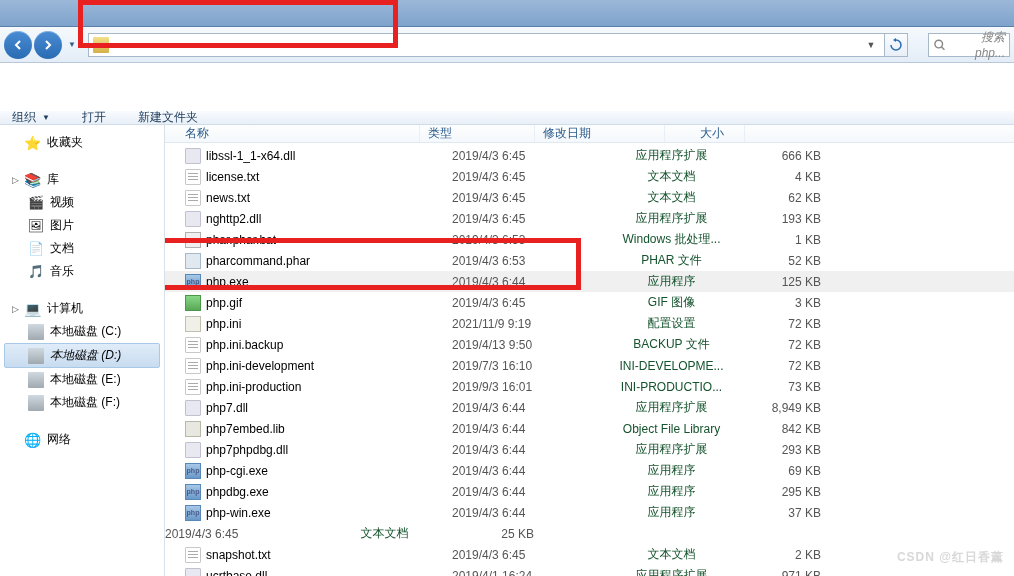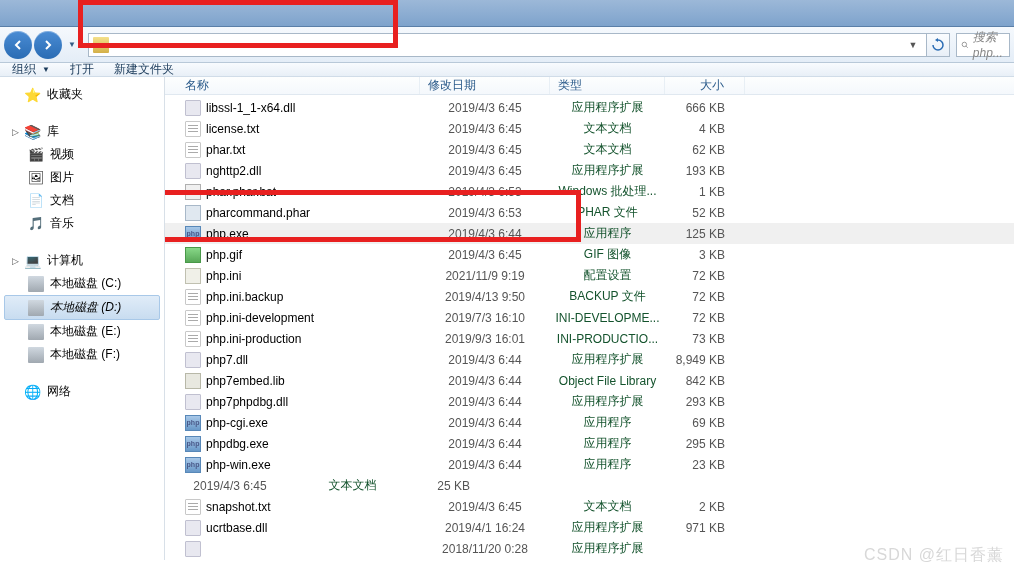--- a/index.html
+++ b/index.html
@@ -11,24 +11,24 @@
     .nav-btn { width: 28px; height: 28px; border-radius: 50%; background: linear-gradient(#4a8cd4, #2a6cb4); display: flex; align-items: center; justify-content: center; margin-right: 2px; color: #fff; font-size: 14px; cursor: pointer; box-shadow: inset 0 1px 0 rgba(255,255,255,0.3); }
     .nav-dropdown { width: 16px; height: 20px; display: flex; align-items: center; justify-content: center; color: #335c85; font-size: 8px; cursor: pointer; margin-right: 8px; }
     
     .address-wrap { flex: 1; background: #fff; border: 1px solid #a8b8c8; height: 24px; display: flex; align-items: center; padding: 0 4px; position: relative; }
     .red-box-address { position: absolute; left: 78px; top: 0px; width: 320px; height: 48px; border: 5px solid #e82020; z-index: 10; pointer-events: none; }
     .addr-icon { width: 16px; height: 16px; margin-right: 4px; background: linear-gradient(#f4e08a, #d4b048); border-radius: 1px; }
     .addr-text { background: #3399ff; color: #fff; padding: 1px 2px; font-size: 12px; }
     .addr-dropdown { width: 18px; text-align: center; color: #555; font-size: 9px; cursor: pointer; margin-left: auto; }
     .refresh-btn { width: 24px; height: 24px; border: 1px solid #a8b8c8; background: linear-gradient(#fafcfe, #e8eff7); display: flex; align-items: center; justify-content: center; color: #2a6cb4; cursor: pointer; margin-left: -1px; }
     
-    .search-box { width: 54px; background: #fff; border: 1px solid #a8b8c8; height: 24px; margin-left: 6px; display: flex; align-items: center; padding: 0 4px; color: #888; font-style: italic; }
+    .search-box { width: 82px; background: #fff; border: 1px solid #a8b8c8; height: 24px; margin-left: 20px; display: flex; align-items: center; padding: 0 4px; color: #888; font-style: italic; text-align: right; }
     .search-icon { width: 14px; height: 14px; margin-right: 4px; }
     
-    .toolbar { height: 14px; background: linear-gradient(#f8fbfe, #e8eff7); border-bottom: 1px solid #d0dce8; display: flex; align-items: center; padding: 0 8px; gap: 12px; }
+    .toolbar { height: 14px; background: linear-gradient(#f8fbfe, #e8eff7); border-bottom: 1px solid #d0dce8; display: flex; align-items: center; padding: 0 8px; gap: 24px; margin-top: 48px; }
     .tool-btn { display: flex; align-items: center; gap: 4px; color: #1a3a5a; cursor: pointer; padding: 2px 4px; }
     .tool-dropdown { font-size: 8px; margin-left: 2px; }
     
     .main { display: flex; height: calc(100% - 93px); }
     
     .sidebar { width: 165px; background: #fff; border-right: 1px solid #d8e0e8; padding: 6px 0; overflow-y: auto; }
     .side-group { margin-bottom: 14px; }
     .side-header { display: flex; align-items: center; padding: 3px 10px; cursor: pointer; }
     .side-toggle { width: 11px; height: 11px; margin-right: 4px; font-size: 9px; color: #555; display: flex; align-items: center; justify-content: center; }
     .side-icon { width: 16px; height: 16px; margin-right: 6px; display: flex; align-items: center; justify-content: center; font-size: 14px; }
@@ -38,31 +38,31 @@
     
     .content { flex: 1; overflow-y: auto; position: relative; }
     .col-headers { display: flex; border-bottom: 1px solid #e0e8f0; background: linear-gradient(#fdfefe, #f4f8fc); position: sticky; top: 0; z-index: 5; }
     .col-h { padding: 0 8px; color: #2a5a8a; cursor: pointer; border-right: 1px solid #e8eff5; }
     .col-name { width: 255px; padding-left: 20px; }
     .col-date { width: 130px; }
     .col-type { width: 115px; }
     .col-size { width: 80px; text-align: right; padding-right: 20px; }
     
     .file-list { padding: 2px 0; }
-    .file-row { display: flex; align-items: center; padding: 1px 0; height: 21px; cursor: pointer; }
+    .file-row { display: flex; align-items: center; padding: 1px 0; height: 21px; cursor: pointer; gap: 32px; }
     .file-row.highlighted { background: #f0f0f0; }
     .f-name { width: 255px; padding-left: 20px; display: flex; align-items: center; overflow: hidden; white-space: nowrap; }
     .f-icon { width: 16px; height: 16px; margin-right: 5px; flex-shrink: 0; display: flex; align-items: center; justify-content: center; font-size: 12px; }
-    .f-date { width: 130px; color: #555; text-align: center; }
+    .f-date { width: 130px; color: #555; }
     .f-type { width: 115px; color: #14532d; overflow: hidden; white-space: nowrap; text-overflow: ellipsis; text-align: center; }
     .f-size { width: 80px; text-align: right; padding-right: 20px; color: #555; }
     
     .red-box-files { position: absolute; left: -6px; top: 113px; width: 422px; height: 52px; border: 5px solid #e82020; z-index: 10; pointer-events: none; }
     
-    .watermark { position: absolute; right: 10px; bottom: 10px; font-size: 16px; color: #d8d8d8; font-weight: 400; z-index: 20; letter-spacing: 1px; }
+    .watermark { position: absolute; right: 10px; bottom: 10px; font-size: 12px; color: #d8d8d8; font-weight: 700; z-index: 20; letter-spacing: 1px; }
     
     .icon-dll { background: #e8e8f0; border: 1px solid #c0c0d0; border-radius: 1px; }
     .icon-txt { background: #fff; border: 1px solid #c8c8c8; border-radius: 1px; position: relative; }
     .icon-txt::after { content: ''; position: absolute; top: 3px; left: 2px; right: 2px; height: 1px; background: #aaa; box-shadow: 0 3px 0 #aaa, 0 6px 0 #aaa; }
     .icon-bat { background: #f0f0f0; border: 1px solid #b0b0b0; }
     .icon-phar { background: #e0e8f0; border: 1px solid #a8b8c8; }
     .icon-exe { background: linear-gradient(#a8c8e8, #6898c8); border: 1px solid #5888b8; }
     .icon-gif { background: linear-gradient(#88d888, #58a858); border: 1px solid #489848; }
     .icon-ini { background: #f0f0e8; border: 1px solid #c0c0b0; }
     .icon-lib { background: #e8e8e0; border: 1px solid #b8b8a8; }
@@ -189,22 +189,22 @@
         <span class="side-toggle"></span>
         <span class="side-icon">🌐</span>
         <span>网络</span>
       </div>
     </div>
   </div>
 
   <div class="content">
     <div class="col-headers">
       <div class="col-h col-name">名称</div>
+      <div class="col-h col-type">类型</div>
       <div class="col-h col-date">修改日期</div>
-      <div class="col-h col-type">类型</div>
       <div class="col-h col-size">大小</div>
     </div>
     <div class="file-list" id="file-list">
       <div class="red-box-files"></div>
     <div class="file-row">
     <div class="f-name">
             <span class="f-icon icon-dll"></span>
             <span>libssl-1_1-x64.dll</span>
           </div>
     <div class="f-date">2019/4/3 6:45</div>
@@ -216,21 +216,21 @@
             <span class="f-icon icon-txt"></span>
             <span>license.txt</span>
           </div>
     <div class="f-date">2019/4/3 6:45</div>
     <div class="f-type">文本文档</div>
     <div class="f-size">4 KB</div>
   </div>
         <div class="file-row">
     <div class="f-name">
             <span class="f-icon icon-txt"></span>
-            <span>phar.txt</span>
+            <span>news.txt</span>
           </div>
     <div class="f-date">2019/4/3 6:45</div>
     <div class="f-type">文本文档</div>
     <div class="f-size">62 KB</div>
   </div>
         <div class="file-row">
     <div class="f-name">
             <span class="f-icon icon-dll"></span>
             <span>nghttp2.dll</span>
           </div>
@@ -363,21 +363,21 @@
   </div>
         <div class="file-row">
     <div class="f-name">
             <span class="f-icon icon-exe">
               <span class="php-badge">php</span>
             </span>
             <span>php-win.exe</span>
           </div>
     <div class="f-date">2019/4/3 6:44</div>
     <div class="f-type">应用程序</div>
-    <div class="f-size">23 KB</div>
+    <div class="f-size">37 KB</div>
   </div>
         <div class="file-row">
     <div class="f-date">2019/4/3 6:45</div>
     <div class="f-type">文本文档</div>
     <div class="f-size">25 KB</div>
   </div>
         <div class="file-row">
     <div class="f-name">
             <span class="f-icon icon-txt"></span>
             <span>snapshot.txt</span>

